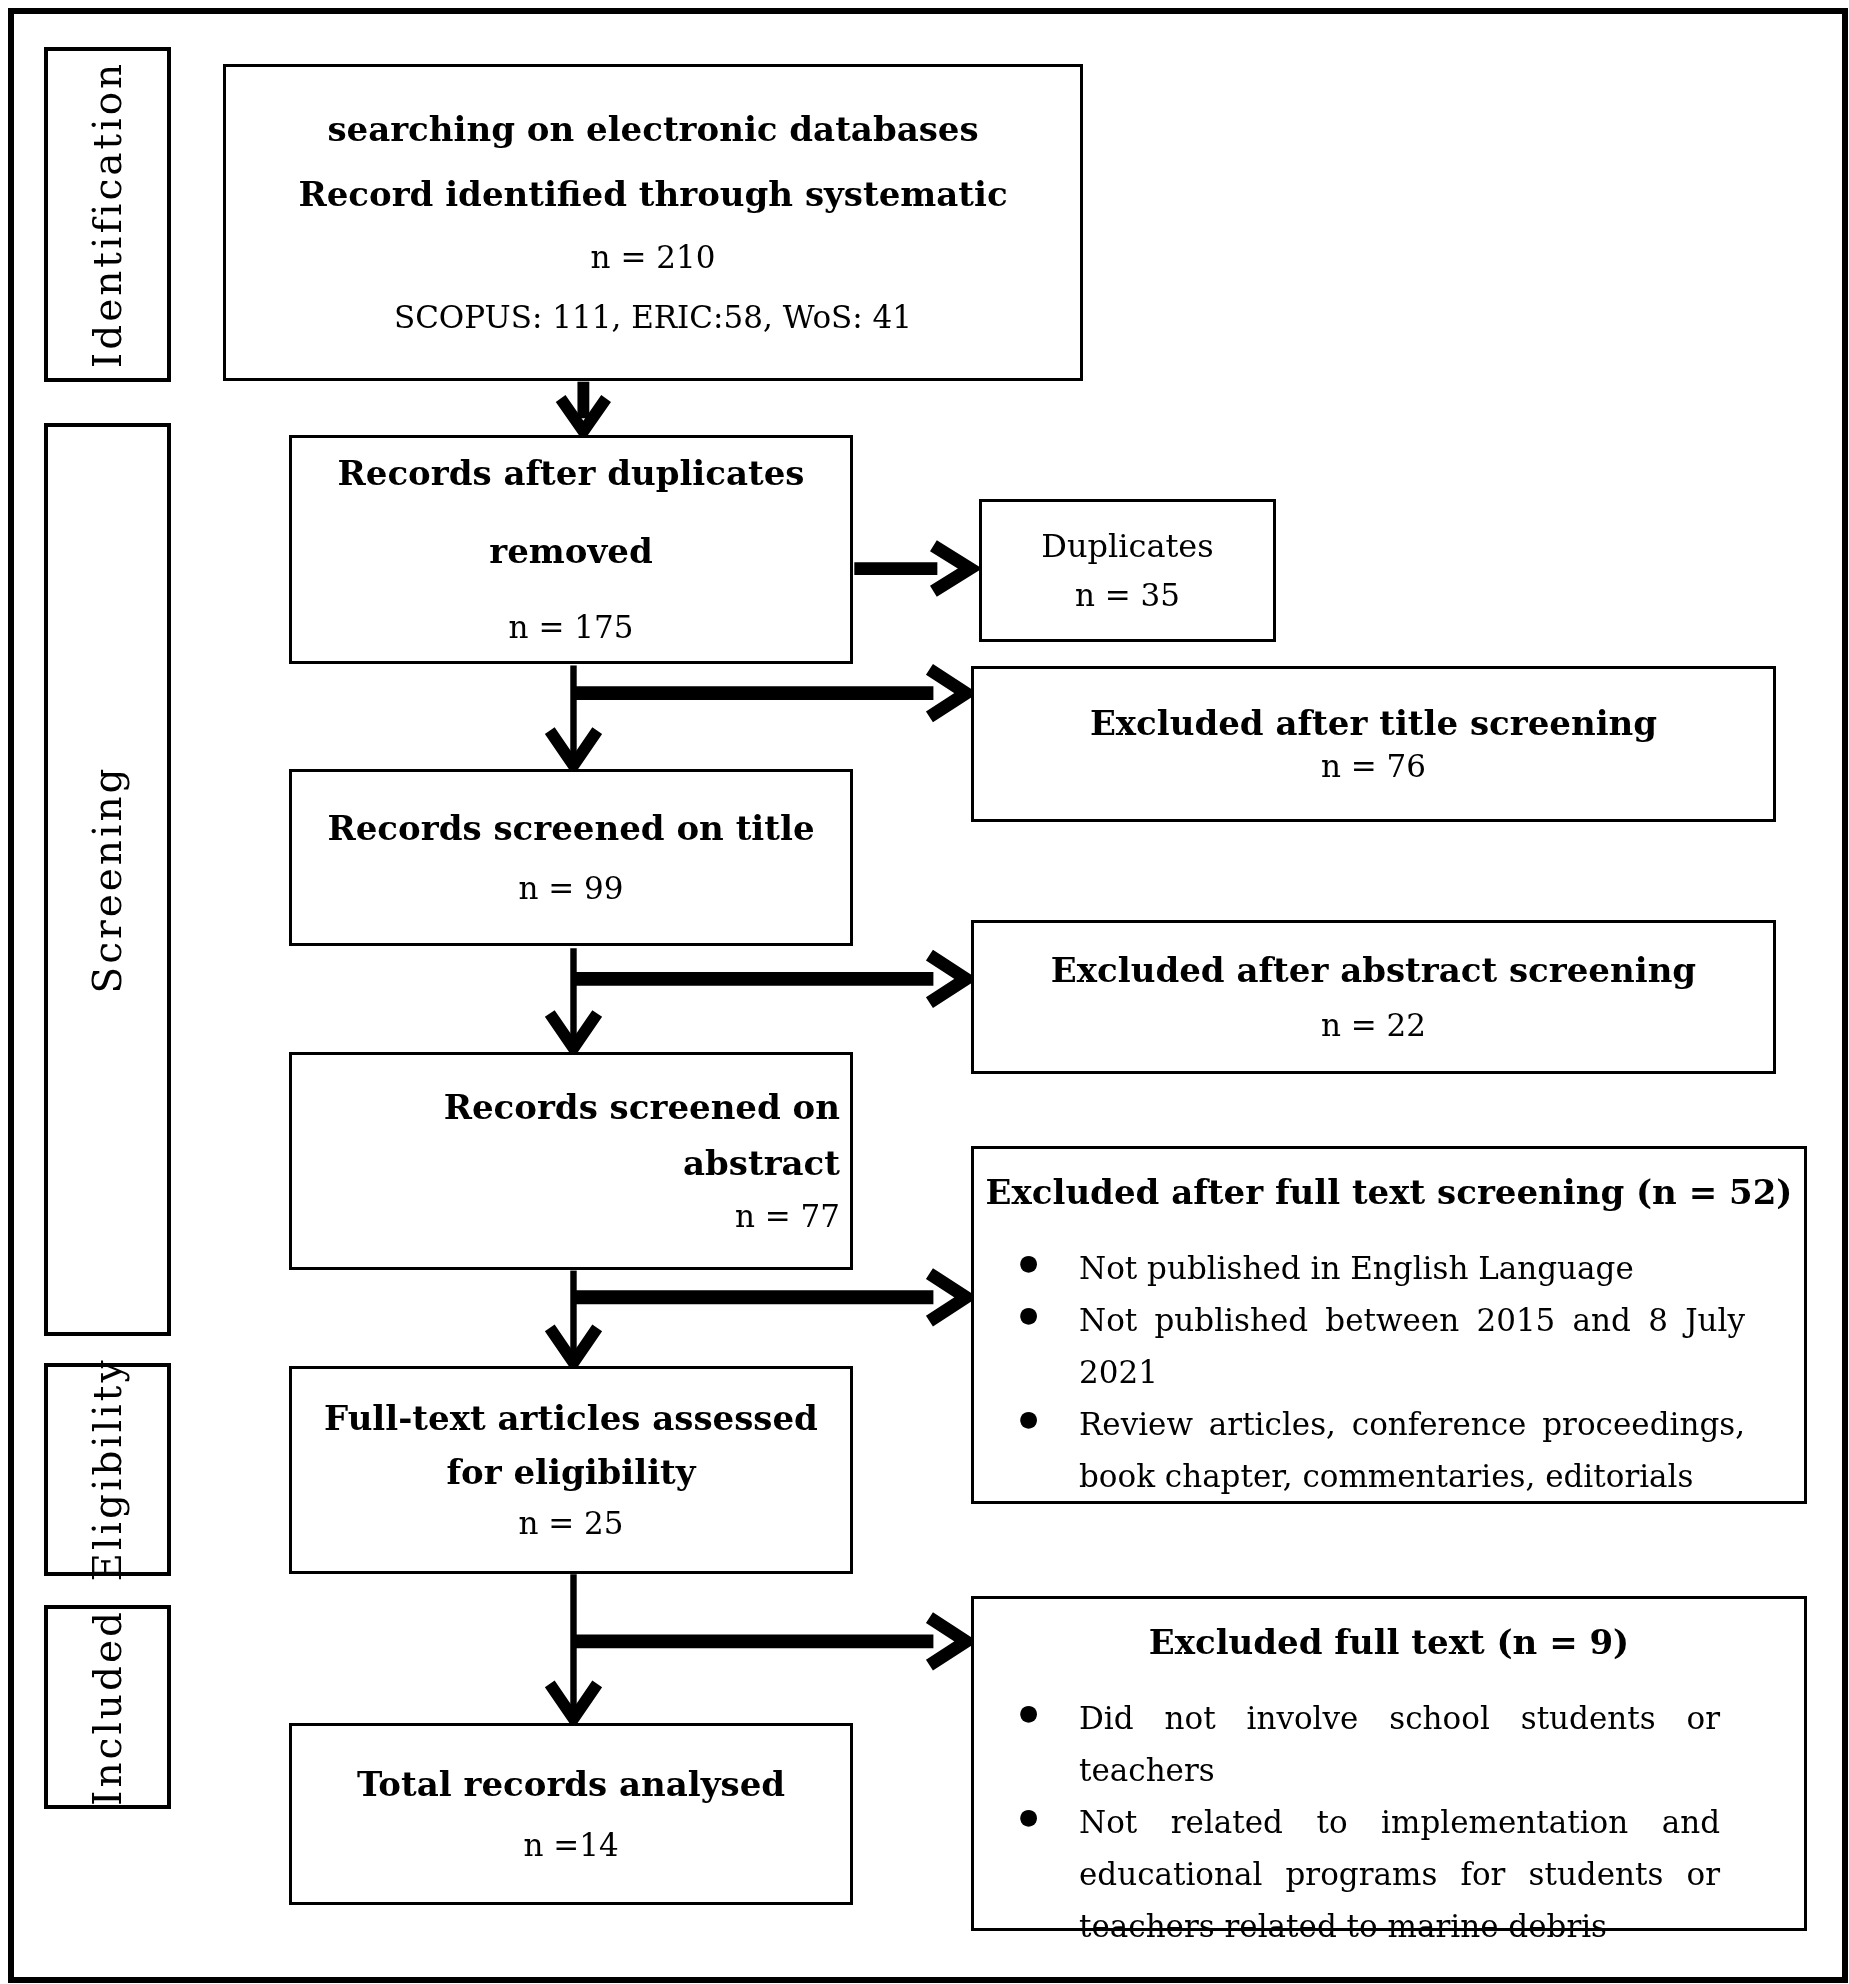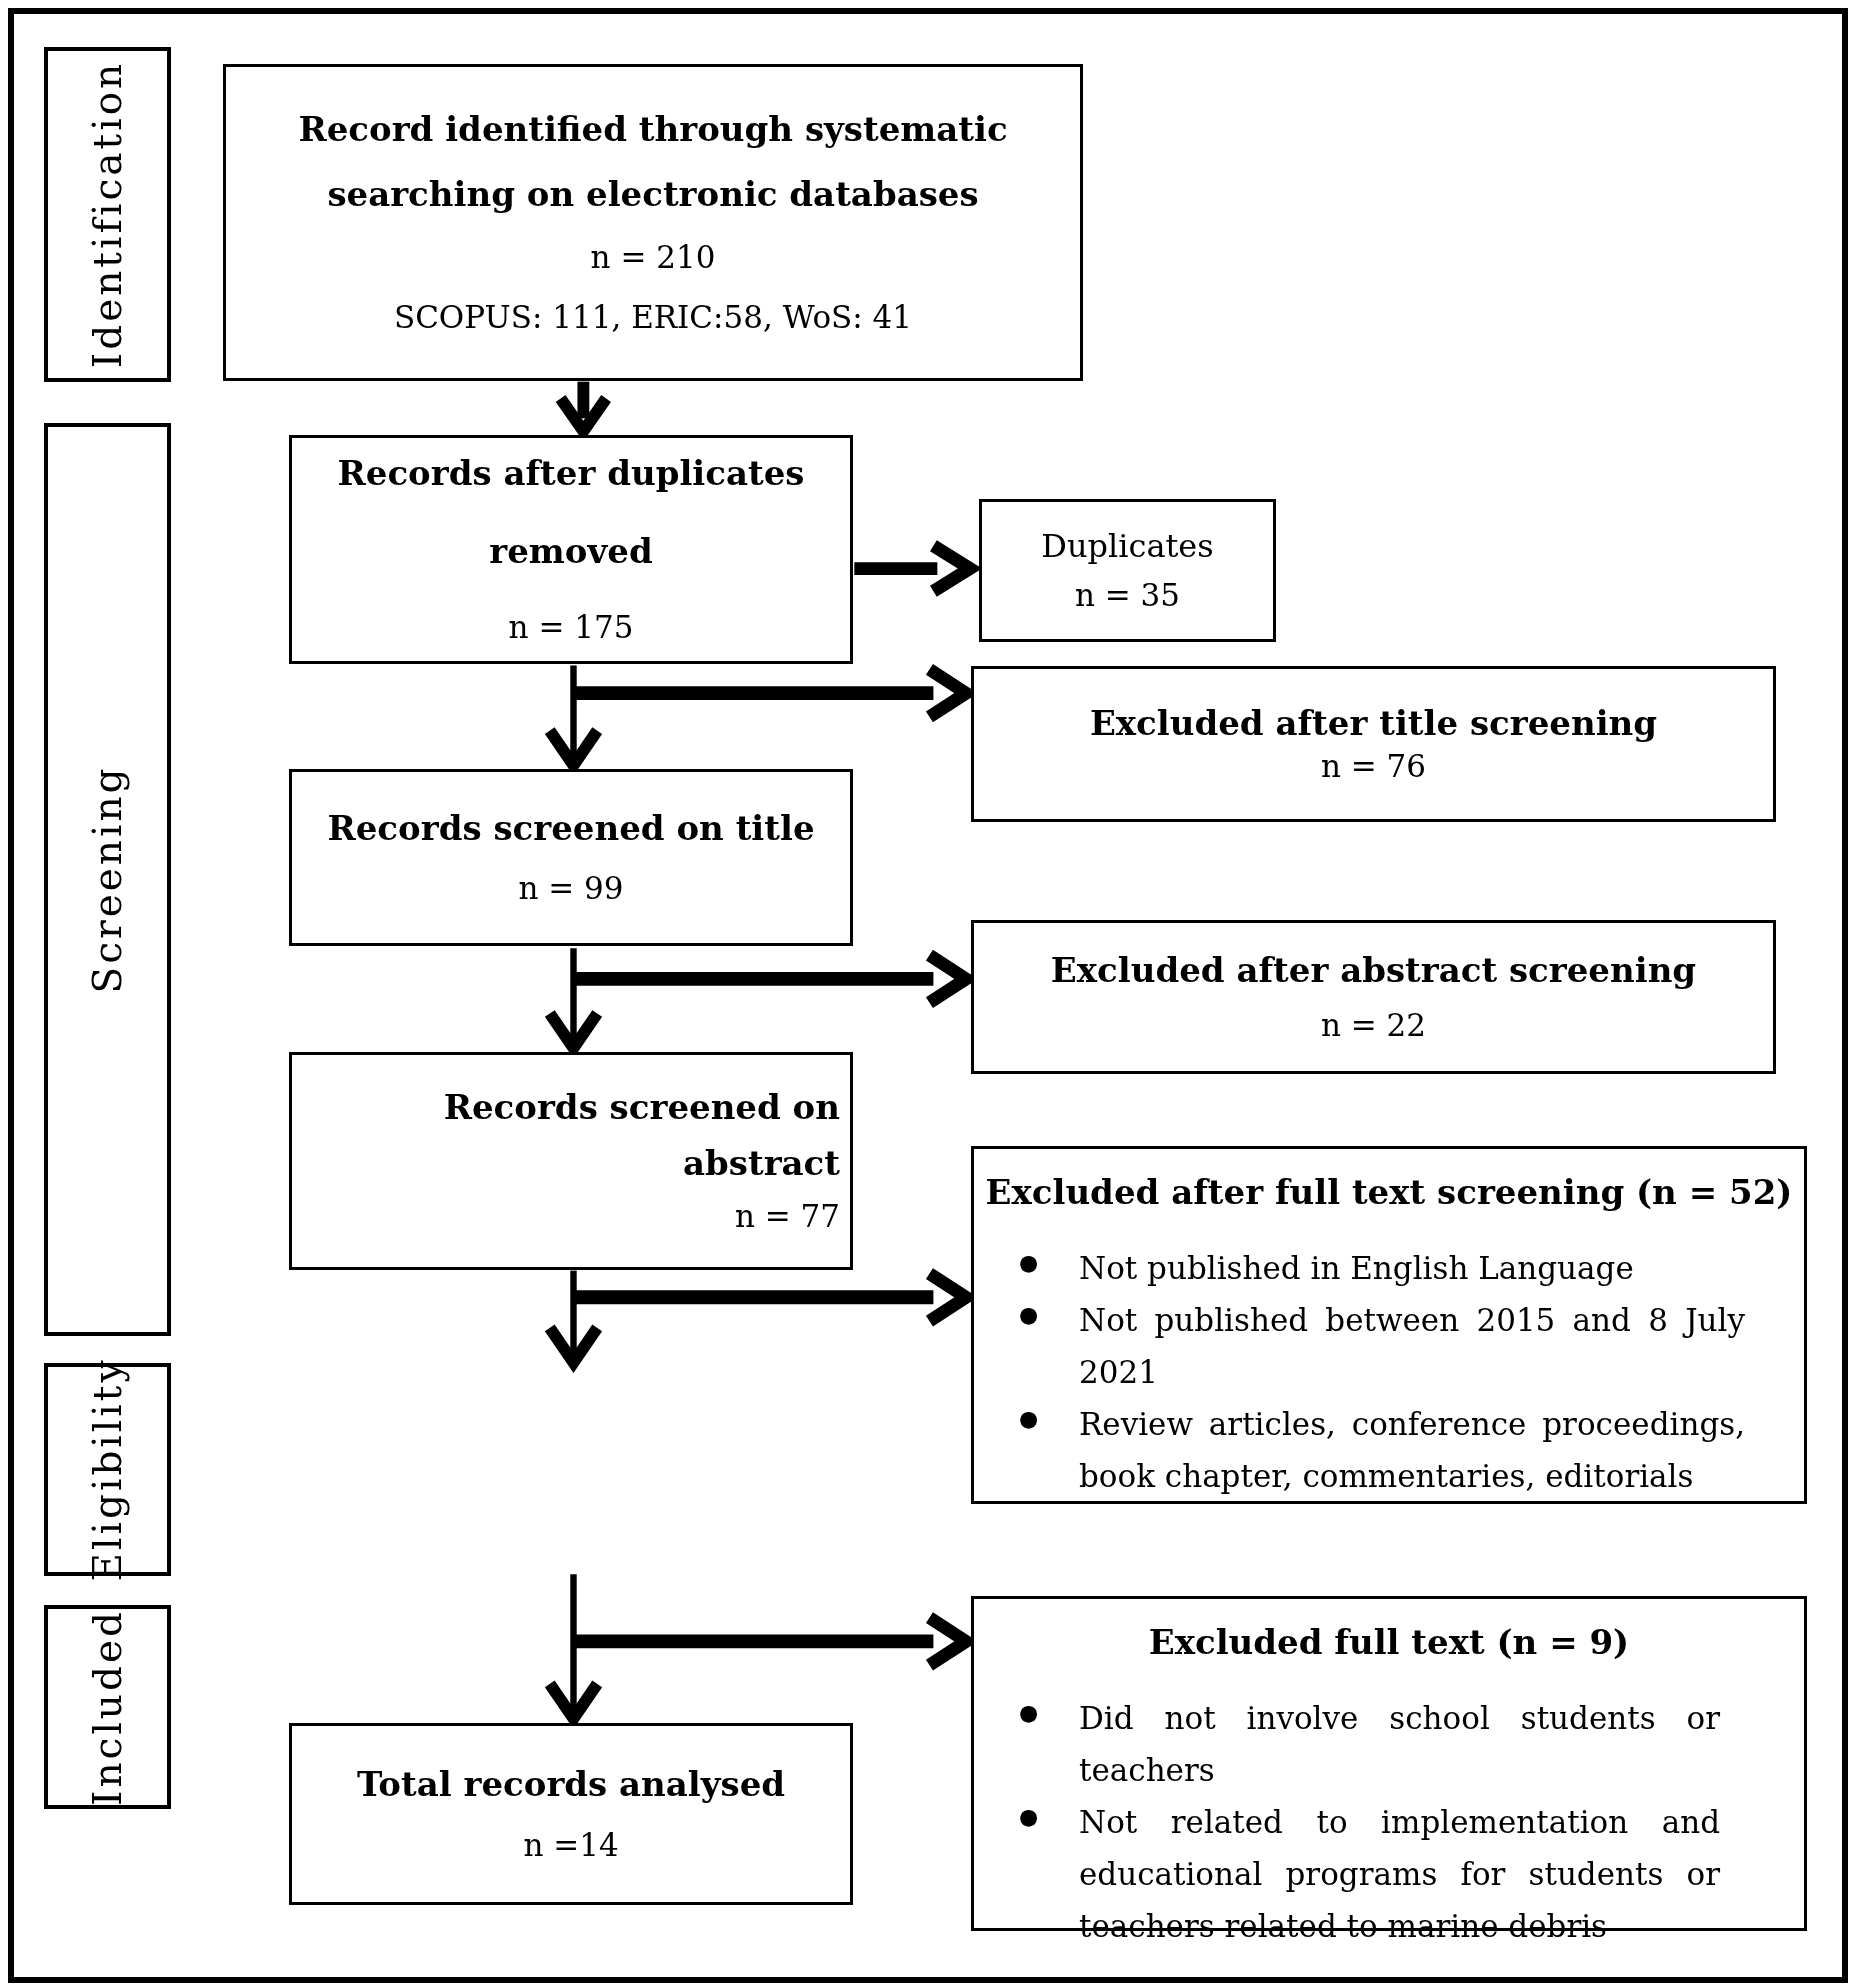--- a/index.html
+++ b/index.html
@@ -121,22 +121,22 @@
     <span class="stage-label">Screening</span>
   </div>
   <div class="box stage" style="left:44px;top:1363px;width:127px;height:213px;">
     <span class="stage-label">Eligibility</span>
   </div>
   <div class="box stage" style="left:44px;top:1605px;width:127px;height:204px;">
     <span class="stage-label">Included</span>
   </div>
 
   <div class="box" style="left:223px;top:64px;width:860px;height:317px;padding:15px 20px;">
+    <div class="title">searching on electronic databases</div>
     <div class="title">Record identified through systematic</div>
-    <div class="title">searching on electronic databases</div>
     <div class="nval">n = 210</div>
     <div class="nval">SCOPUS: 111, ERIC:58, WoS: 41</div>
   </div>
 
   <div class="box" style="left:289px;top:435px;width:564px;height:229px;padding:15px 10px;gap:40px;">
     <div class="title">Records after duplicates</div>
     <div class="title">removed</div>
     <div class="nval">n = 175</div>
   </div>
 
@@ -168,20 +168,25 @@
 
   <div class="box excl" style="left:971px;top:1146px;width:836px;height:358px;">
     <div class="title">Excluded after full text screening (n = 52)</div>
     <ul class="bullets">
       <li>Not published in English Language</li>
       <li>Not published between 2015 and 8 July 2021</li>
       <li>Review articles, conference proceedings, book chapter, commentaries, editorials</li>
     </ul>
   </div>
 
+  <div class="box" style="left:289px;top:1366px;width:564px;height:208px;padding:15px 10px;">
+    <div class="title">Full-text articles assessed</div>
+    <div class="title">for eligibility</div>
+    <div class="nval">n = 25</div>
+  </div>
 
   <div class="box excl" style="left:971px;top:1596px;width:836px;height:335px;">
     <div class="title">Excluded full text (n = 9)</div>
     <ul class="bullets" style="padding-right:84px;">
       <li>Did not involve school students or teachers</li>
       <li>Not related to implementation and educational programs for students or teachers related to marine debris</li>
     </ul>
   </div>
 
   <div class="box" style="left:289px;top:1723px;width:564px;height:182px;padding:15px 10px;">

